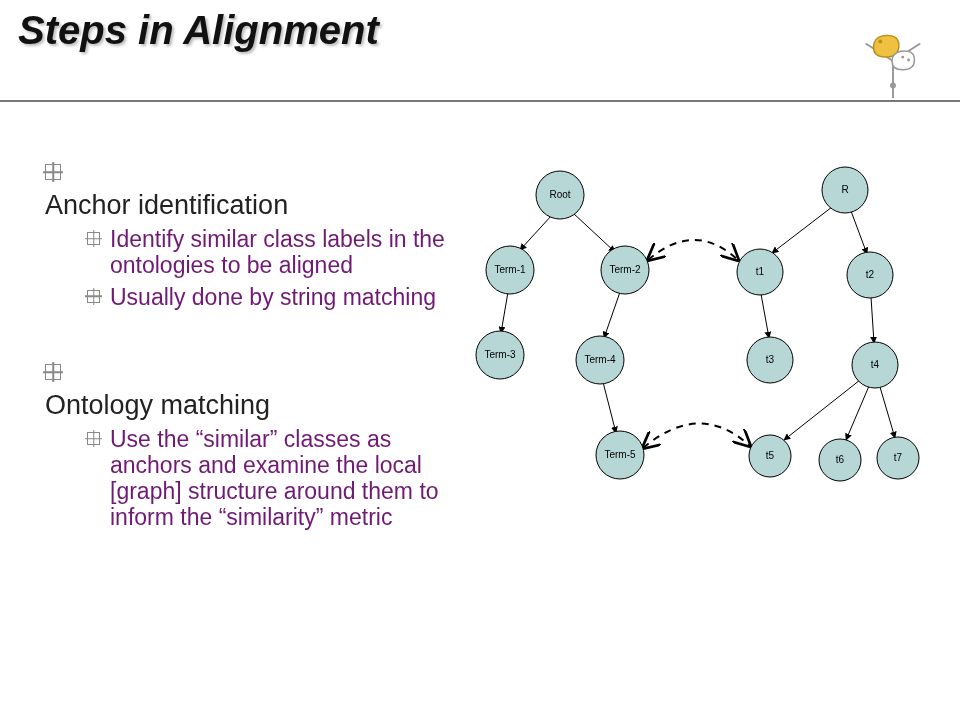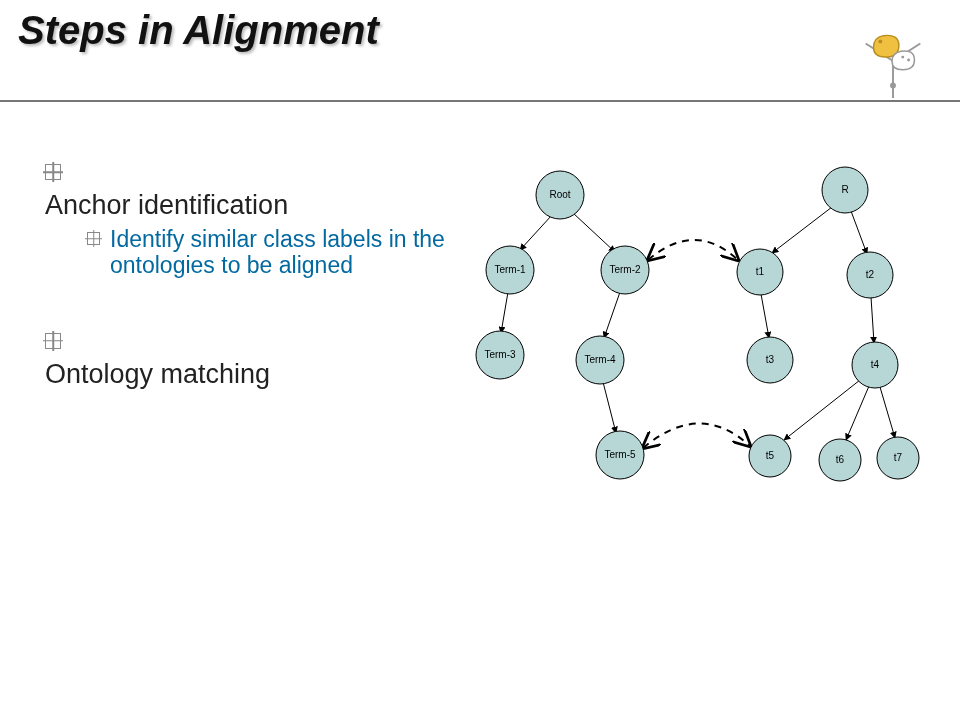--- a/index.html
+++ b/index.html
@@ -53,21 +53,21 @@
     font-size: 27px;
     color: #222;
     display: flex;
     gap: 10px;
     flex-direction: column;
   }
   .lvl2 {
     margin-top: 6px;
     margin-left: 42px;
     font-size: 23px;
-    color: #0369a1;
+    color: #701a75;
     display: flex;
     gap: 10px;
     line-height: 1.12;
   }
   .bullet-shape {
     flex: 0 0 auto;
     width: 14px;
     height: 14px;
     border: 1.5px solid #888;
     margin-top: 6px;
@@ -112,26 +112,34 @@
 
   <div class="content">
     <div class="lvl1">
       <span class="bullet-shape"></span>
       <span>Anchor identification</span>
     </div>
     <div class="lvl2">
       <span class="bullet-shape"></span>
       <span>Identify similar class labels in the ontologies to be aligned</span>
     </div>
+    <div class="lvl2">
+      <span class="bullet-shape"></span>
+      <span>Usually done by string matching</span>
+    </div>
 
     <div class="spacer"></div>
 
     <div class="lvl1">
       <span class="bullet-shape"></span>
       <span>Ontology matching</span>
+    </div>
+    <div class="lvl2">
+      <span class="bullet-shape"></span>
+      <span>Use the “similar” classes as anchors and examine the local [graph] structure around them to inform the “similarity” metric</span>
     </div>
   </div>
 
   <svg class="graph" viewBox="0 0 470 360">
     <defs>
       <marker id="arr" viewBox="0 0 10 10" refX="9" refY="5" markerWidth="7" markerHeight="7" orient="auto">
         <path d="M0 0 L10 5 L0 10 z" fill="#000"></path>
       </marker>
       <marker id="darrL" viewBox="0 0 10 10" refX="1" refY="5" markerWidth="9" markerHeight="9" orient="auto">
         <path d="M10 0 L0 5 L10 10" fill="none" stroke="#000" stroke-width="1.5"></path>

